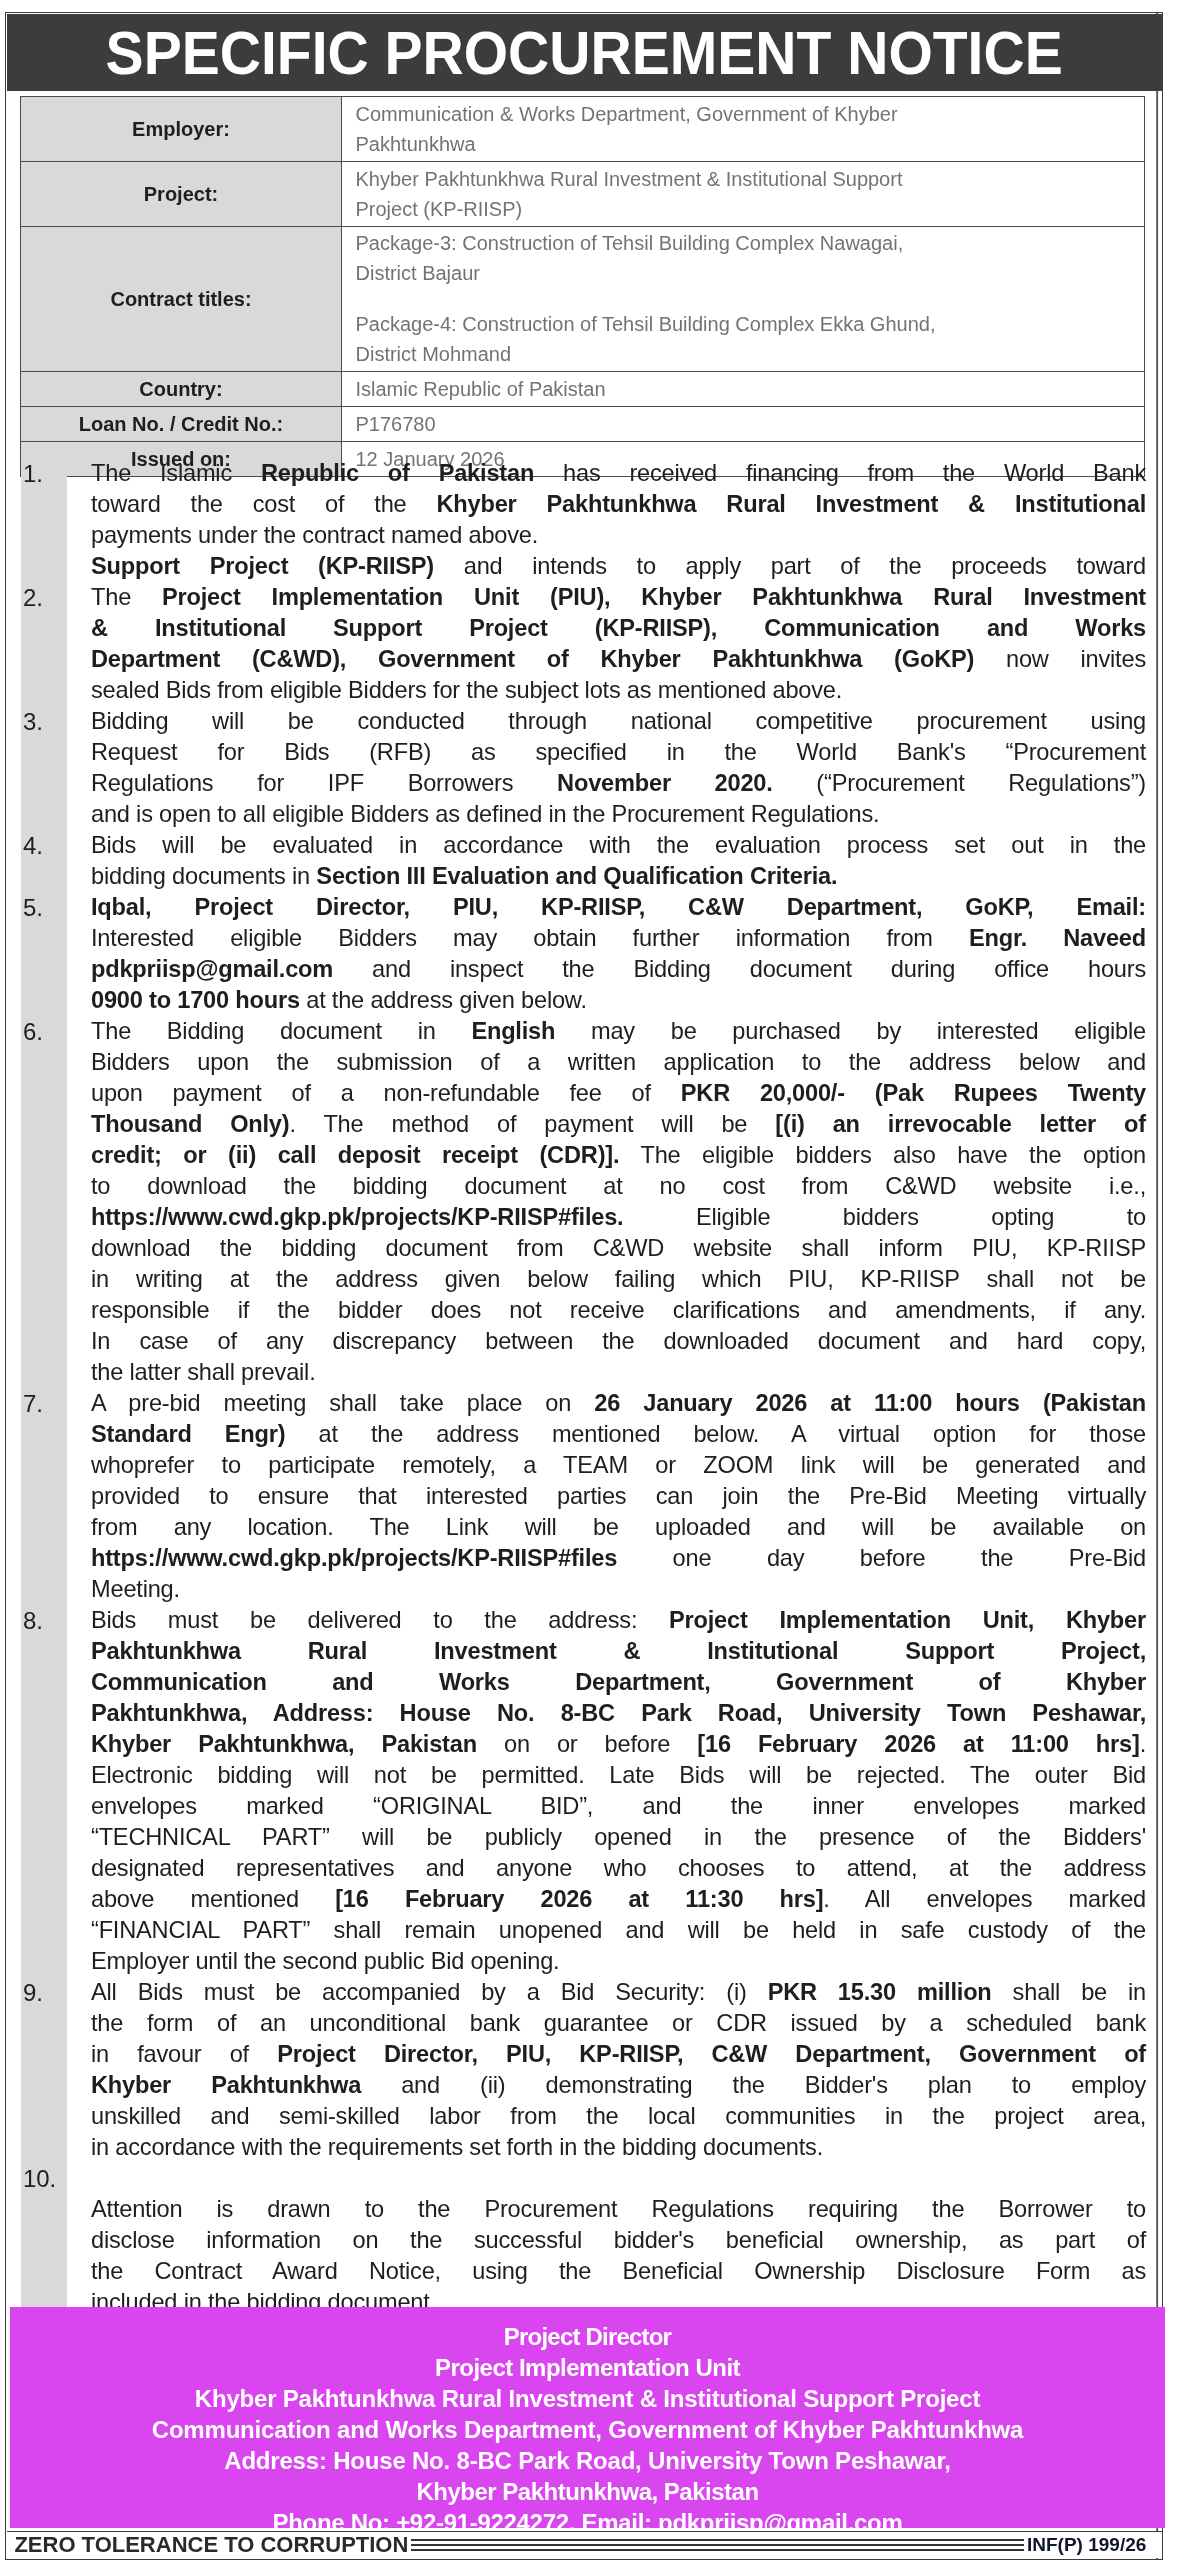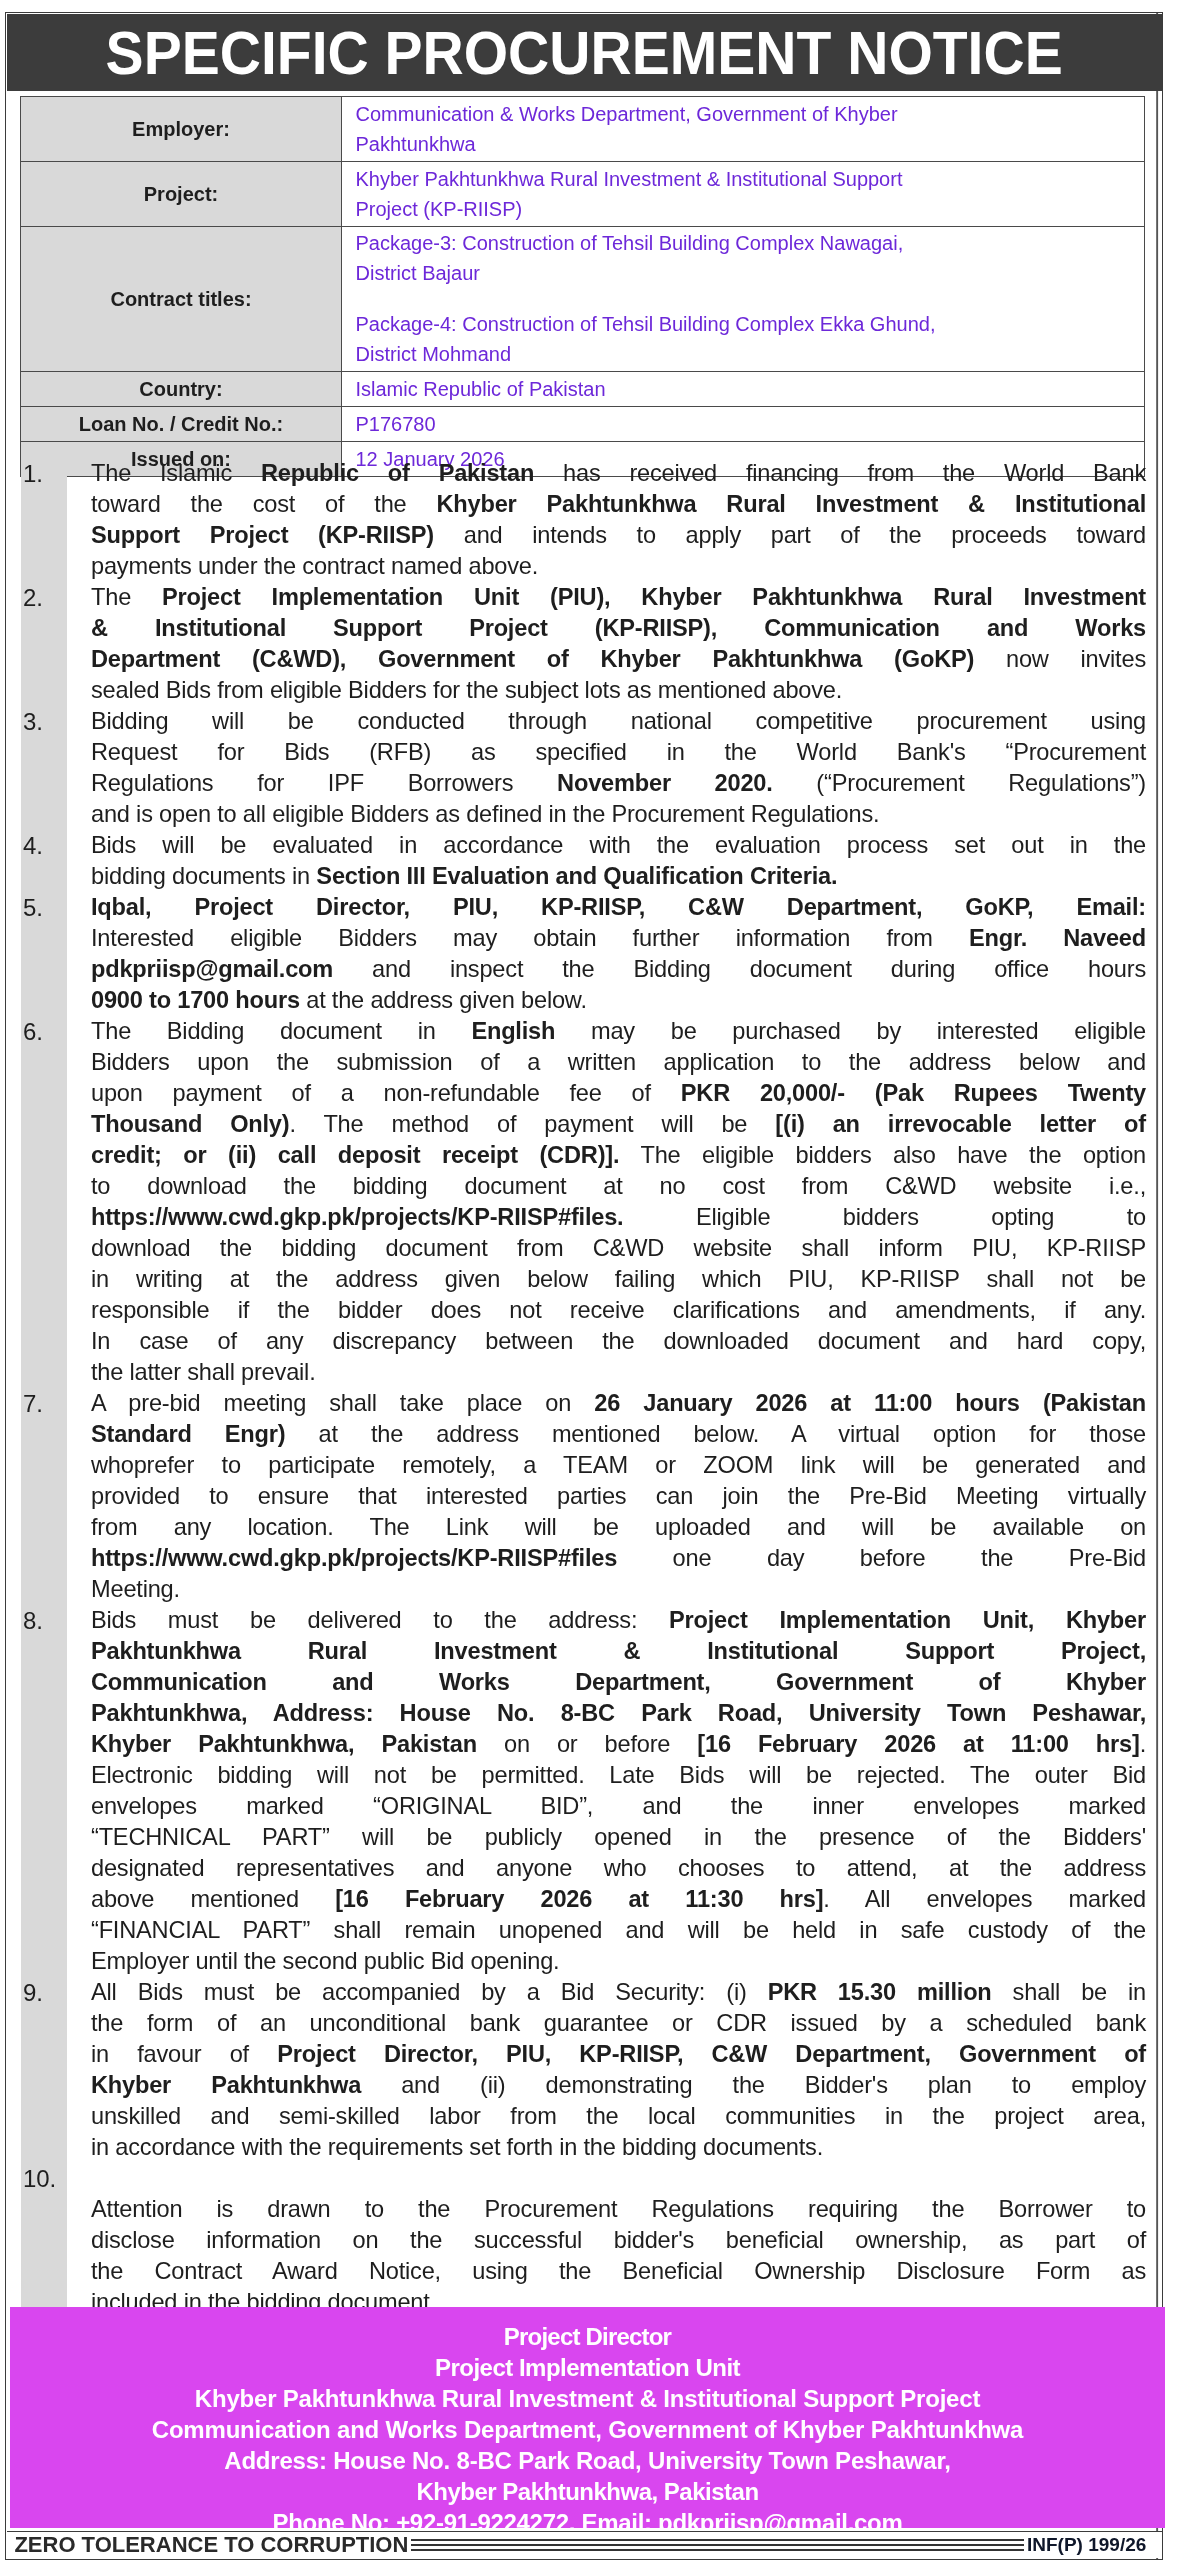--- a/index.html
+++ b/index.html
@@ -8,21 +8,21 @@
   .frame { position: absolute; left: 4.8px; top: 11.6px; width: 1158px; height: 2548px;
            border: 1.9px solid #3b3b3b; box-sizing: border-box; background: #fff;
            box-shadow: inset -3.9px 0 0 #fff, inset -5.8px 0 0 #555; }
   .title-band { position: absolute; left: 6.7px; top: 13.5px; width: 1155px; height: 77px;
                 background: #3c3c3c; color: #fff; display: flex; align-items: center; justify-content: center; }
   .title-band span { font-family: "Liberation Sans", sans-serif; font-weight: bold; font-size: 62px;
                      letter-spacing: 0px; transform: scaleX(0.92); display: inline-block; white-space: nowrap; }
   table.info { position: absolute; left: 20px; top: 96px; width: 1125px; border-collapse: collapse; }
   table.info td { border: 1.9px solid #4a4a4a; font-size: 20px; line-height: 30px; vertical-align: middle; }
   table.info td.lbl { width: 318px; background: #d9d9d9; font-weight: bold; text-align: center; }
-  table.info td.val { padding: 1.9px 13.5px; color: #6d28d9; }
+  table.info td.val { padding: 1.9px 13.5px; color: #737373; }
   .ct-gap { height: 21px; }
   .items { position: absolute; left: 21px; top: 458px; width: 1125px; }
   .item { display: flex; }
   .num { width: 46px; flex: 0 0 46px; background: #d9d9d9; font-size: 24px; line-height: 31px;
          padding-left: 1.9px; box-sizing: border-box; }
   .body { flex: 1; padding-left: 24px; }
   .line { font-size: 23.6px; line-height: 31px; text-align: justify; text-align-last: justify;
           white-space: normal; letter-spacing: -0.2px; height: 31px; overflow: visible; }
   .line.last { text-align-last: left; }
   .line b { font-weight: bold; }
@@ -86,22 +86,22 @@
   </tr>
 </tbody>
   </table>
 
 <div class="items" id="items">
     <div class="item">
       <div class="num">1.</div>
       <div class="body">
         <div class="line" style="white-space: nowrap; text-align-last: justify;"><span>The Islamic </span><b>Republic of Pakistan</b><span> has received financing from the World Bank</span></div>
         <div class="line" style="white-space: nowrap; text-align-last: justify;"><span>toward the cost of the </span><b>Khyber Pakhtunkhwa Rural Investment &amp; Institutional</b></div>
+        <div class="line last" style="white-space: nowrap; text-align-last: left;"><span>payments under the contract named above.</span></div>
         <div class="line" style="white-space: nowrap; text-align-last: justify;"><b>Support Project (KP-RIISP)</b><span> and intends to apply part of the proceeds toward</span></div>
-        <div class="line last" style="white-space: nowrap; text-align-last: left;"><span>payments under the contract named above.</span></div>
       </div>
     </div>
     <div class="item">
       <div class="num">2.</div>
       <div class="body">
         <div class="line" style="white-space: nowrap; text-align-last: justify;"><span>The </span><b>Project Implementation Unit (PIU), Khyber Pakhtunkhwa Rural Investment</b></div>
         <div class="line" style="white-space: nowrap; text-align-last: justify;"><b>&amp; Institutional Support Project (KP-RIISP), Communication and Works</b></div>
         <div class="line" style="white-space: nowrap; text-align-last: justify;"><b>Department (C&amp;WD), Government of Khyber Pakhtunkhwa (GoKP)</b><span> now invites</span></div>
         <div class="line last" style="white-space: nowrap; text-align-last: left;"><span>sealed Bids from eligible Bidders for the subject lots as mentioned above.</span></div>
       </div>

